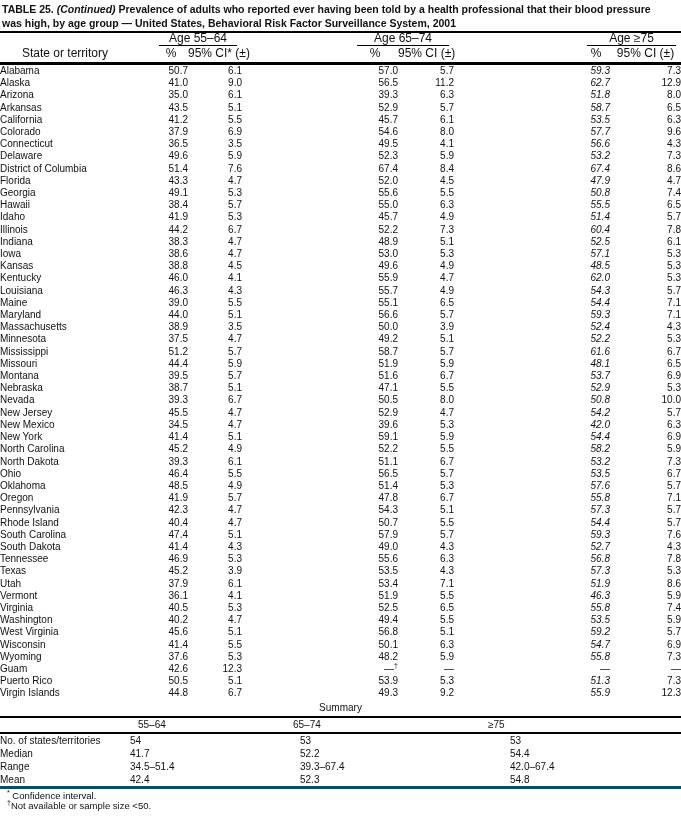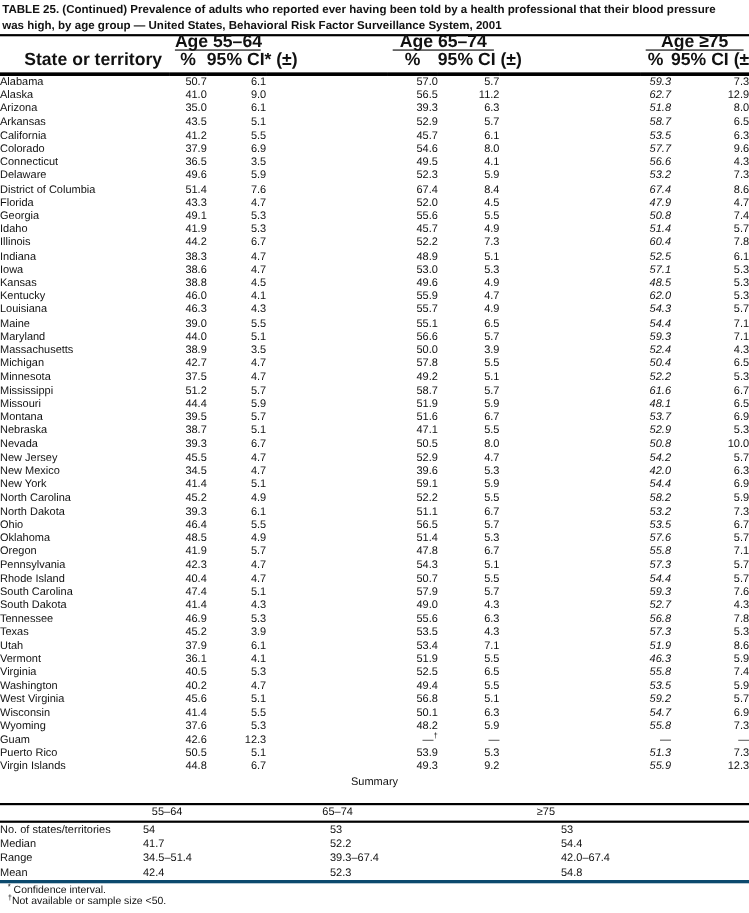--- a/index.html
+++ b/index.html
@@ -5,43 +5,43 @@
   * { box-sizing: border-box; }
   html,body { margin:0; padding:0; background:#fff; }
   .page {
     position:relative; width:681px; height:830px; overflow:hidden;
     background:#fff; color:#111;
     font-family:"Liberation Sans", sans-serif;
   }
   
   .title { padding:2px 2px 1px 2px; border-bottom:2px solid #000; font-weight:bold; font-size:10.5px; }
   .title .line { line-height:14px; white-space:nowrap; transform-origin:0 50%; }
-  .bi { }
+  .bi { font-style:italic; }
 
   
   .main-table { border-collapse:collapse; table-layout:fixed; width:681px; font-size:10px; }
-  .main-table th { font-weight:bold; font-size:16px; white-space:nowrap; padding:0; }
+  .main-table th { font-weight:normal; font-size:12px; white-space:nowrap; padding:0; }
   .grp-row th { height:12px; vertical-align:bottom; }
   th.grp { padding:0 5px; }
   th.grp .gl { border-bottom:1px solid #000; text-align:center; line-height:11px; padding-bottom:1px; }
   .sub-row th { height:14px; vertical-align:bottom; border-bottom:3px solid #000; padding-bottom:2px; }
   th.state-h2 { text-align:left; padding-left:22px; }
   th.pct-h, th.ci-h { text-align:center; }
   .main-table td { line-height:12.2px; padding:0; white-space:nowrap; font-size:10px; }
   .c0 { text-align:left;  padding-left:7px; }
   .c1 { text-align:right; padding-right:6px; }
   .c2 { text-align:right; padding-right:10px; }
   .c3 { text-align:right; padding-right:4px; }
   .c4 { text-align:right; padding-right:16px; }
   .c5 { text-align:right; padding-right:3px;font-style:italic; }
   .c6 { text-align:right; padding-right:27px; }
   sup { font-size:7px; vertical-align:super; line-height:0; }
 
   
-  .sum-title { text-align:center; font-size:10px; line-height:12px; padding:2px 0 12px 0; border-bottom:2px solid #000; }
+  .sum-title { text-align:center; font-size:10px; line-height:12px; padding:2px 0 2px 0; border-bottom:2px solid #000; }
   .sum-table { border-collapse:collapse; table-layout:fixed; width:681px; font-size:10px; border-bottom:3px solid #0c4a6e; }
   .sum-table th { font-weight:normal; height:15px; vertical-align:bottom; border-bottom:2px solid #000; padding:0 0 2px 0; text-align:left; white-space:nowrap; }
   .sum-table td { height:13px; line-height:13px; padding:0; white-space:nowrap; }
   .s0 { text-align:left; padding-left:7px; }
   .s1,.s2,.s3 { text-align:left; }
   .sh1 span { margin-left:8px; }
   .sh2 span { margin-left:-7px; }
   .sh3 span { margin-left:-22px; }
 
   
@@ -212,20 +212,31 @@
           <td class="c1">49.1</td>
           <td class="c2">5.3</td>
           <td></td>
           <td class="c3">55.6</td>
           <td class="c4">5.5</td>
           <td></td>
           <td class="c5">50.8</td>
           <td class="c6">7.4</td>
         </tr>
         <tr>
+          <td class="c0">Hawaii</td>
+          <td class="c1">38.4</td>
+          <td class="c2">5.7</td>
+          <td></td>
+          <td class="c3">55.0</td>
+          <td class="c4">6.3</td>
+          <td></td>
+          <td class="c5">55.5</td>
+          <td class="c6">6.5</td>
+        </tr>
+        <tr>
           <td class="c0">Idaho</td>
           <td class="c1">41.9</td>
           <td class="c2">5.3</td>
           <td></td>
           <td class="c3">45.7</td>
           <td class="c4">4.9</td>
           <td></td>
           <td class="c5">51.4</td>
           <td class="c6">5.7</td>
         </tr>
@@ -320,31 +331,20 @@
         <tr>
           <td class="c0">Massachusetts</td>
           <td class="c1">38.9</td>
           <td class="c2">3.5</td>
           <td></td>
           <td class="c3">50.0</td>
           <td class="c4">3.9</td>
           <td></td>
           <td class="c5">52.4</td>
           <td class="c6">4.3</td>
-        </tr>
-        <tr>
-          <td class="c0">Michigan</td>
-          <td class="c1">42.7</td>
-          <td class="c2">4.7</td>
-          <td></td>
-          <td class="c3">57.8</td>
-          <td class="c4">5.5</td>
-          <td></td>
-          <td class="c5">50.4</td>
-          <td class="c6">6.5</td>
         </tr>
         <tr>
           <td class="c0">Minnesota</td>
           <td class="c1">37.5</td>
           <td class="c2">4.7</td>
           <td></td>
           <td class="c3">49.2</td>
           <td class="c4">5.1</td>
           <td></td>
           <td class="c5">52.2</td>

